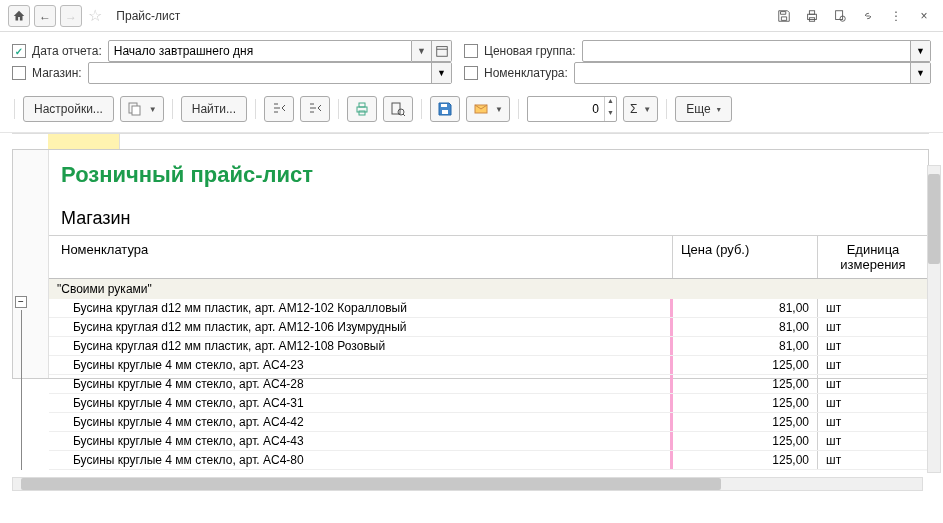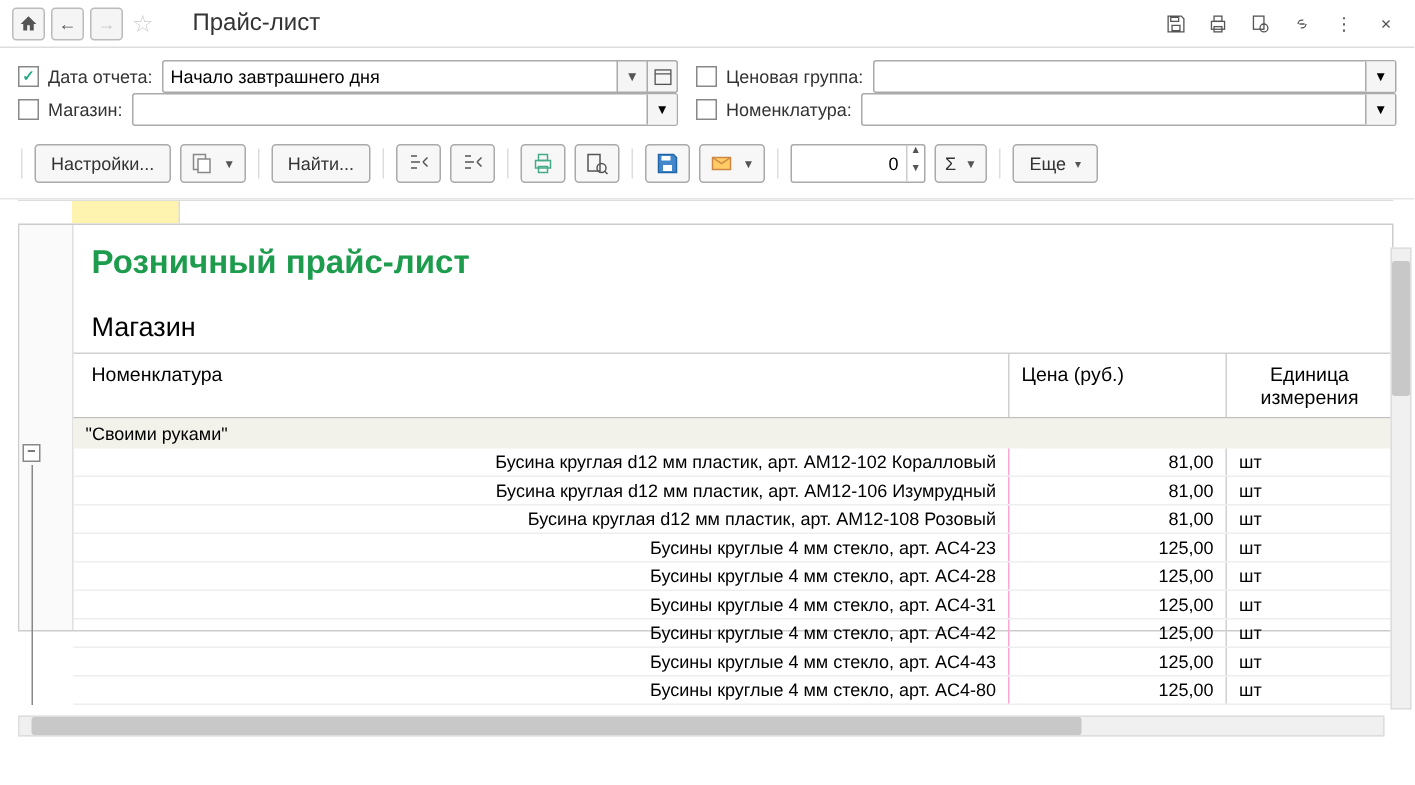--- a/index.html
+++ b/index.html
@@ -3,21 +3,21 @@
 <meta charset="utf-8">
 <style>
 * { box-sizing: border-box; margin: 0; padding: 0; }
 body { font-family: Arial, sans-serif; font-size: 12px; background: #fff; width: 943px; height: 523px; overflow: hidden; }
 
 .titlebar { display: flex; align-items: center; padding: 4px 8px; height: 32px; border-bottom: 1px solid #ddd; }
 .titlebar .nav-group { display: flex; gap: 4px; }
 .icon-btn { width: 22px; height: 22px; border: 1px solid #bbb; border-radius: 3px; background: #f5f5f5; display: flex; align-items: center; justify-content: center; cursor: pointer; font-size: 12px; color: #555; }
 .icon-btn.flat { border: none; background: transparent; }
 .star { color: #ccc; font-size: 16px; margin: 0 6px; }
-.title { font-size: 16px; color: #333; flex: 1; margin-left: 20px; }
+.title { font-size: 12px; color: #333; flex: 1; margin-left: 8px; }
 .titlebar .right { display: flex; gap: 6px; }
 
 .filter-bar { padding: 8px 12px; display: flex; flex-direction: column; gap: 0; }
 .filter-row { display: flex; gap: 12px; align-items: center; }
 .filter-cell { display: flex; align-items: center; gap: 6px; }
 .filter-cell.left { width: 440px; }
 .chk { width: 14px; height: 14px; border: 1px solid #888; display: inline-flex; align-items: center; justify-content: center; font-size: 10px; color: #2a8; }
 .chk.checked::after { content: "✓"; font-weight: bold; }
 .lbl { color: #333; white-space: nowrap; }
 .input-group { display: flex; flex: 1; }
@@ -45,21 +45,21 @@
 .report-body { display:flex; border:1px solid #ccc; background:#fff; position:relative; }
 .gutter { width: 36px; background:#fafafa; border-right:1px solid #e0e0e0; }
 .report-title { font-size: 22px; font-weight: bold; color: #1c9c4c; padding: 12px 12px 14px; }
 .section-label { font-size: 18px; padding: 6px 12px; border-bottom: 1px solid #d0d0d0; }
 .header-row { display:flex; border-bottom:1px solid #c0c0c0; }
 .header-row .col-name { flex:1; padding:6px 12px 18px; font-size:13px; border-right:1px solid #d0d0d0; }
 .header-row .col-price { width:145px; padding:6px 8px; font-size:13px; border-right:1px solid #d0d0d0; }
 .header-row .col-unit { width:110px; padding:6px 8px; font-size:13px; text-align:center; }
 .group-row { background:#f3f2ea; padding:3px 8px; }
 .data-row { display:flex; border-bottom:1px solid #eee; font-size:12px; }
-.data-row .col-name { flex:1; padding:2px 8px 2px 24px; border-right:1px solid #f9a8d4;text-align:right; }
+.data-row .col-name { flex:1; padding:2px 8px 2px 24px; border-right:3px solid #f9a8d4; }
 .data-row .col-price { width:145px; padding:2px 8px; text-align:right; border-right:1px solid #d0d0d0; }
 .data-row .col-unit { width:110px; padding:2px 8px; }
 .report-main { flex:1; }
 .collapse-handle { position:absolute; left:2px; top:146px; width:12px; height:12px; border:1px solid #888; background:#fff; font-size:10px; line-height:9px; text-align:center; cursor:pointer; }
 .vline { position:absolute; left:8px; top:160px; width:1px; height:160px; background:#888; }
 
 .v-scroll { position: absolute; right: 2px; top: 32px; width: 14px; bottom: 20px; background:#f0f0f0; border:1px solid #ddd; }
 .v-scroll .thumb { width:100%; height:90px; background:#c8c8c8; margin-top:8px; border-radius:2px; }
 .h-scroll { position:absolute; left:12px; right:20px; bottom:2px; height:14px; background:#f0f0f0; border:1px solid #ddd; }
 .h-scroll .thumb { height:100%; width:700px; background:#c8c8c8; margin-left:8px; border-radius:2px; }
@@ -225,21 +225,21 @@
   <button class="btn">
       <span>Еще</span>
       <span class="dd">▾</span>
     </button>
 </div>
 
 <div class="content" style="height:360px; overflow:hidden; position:relative;">
   <div class="ruler-band">
       <div class="seg"></div>
     </div>
-  <div class="report-body" style="height:272px;">
+  <div class="report-body" style="height:230px;">
     <div class="gutter"></div>
     <div class="report-main">
       <div class="report-title">Розничный прайс-лист</div>
       <div class="section-label">Магазин</div>
       <div class="header-row">
         <div class="col-name">Номенклатура</div>
         <div class="col-price">Цена (руб.)</div>
         <div class="col-unit">Единица измерения</div>
       </div>
       <div class="group-row">"Своими руками"</div>

